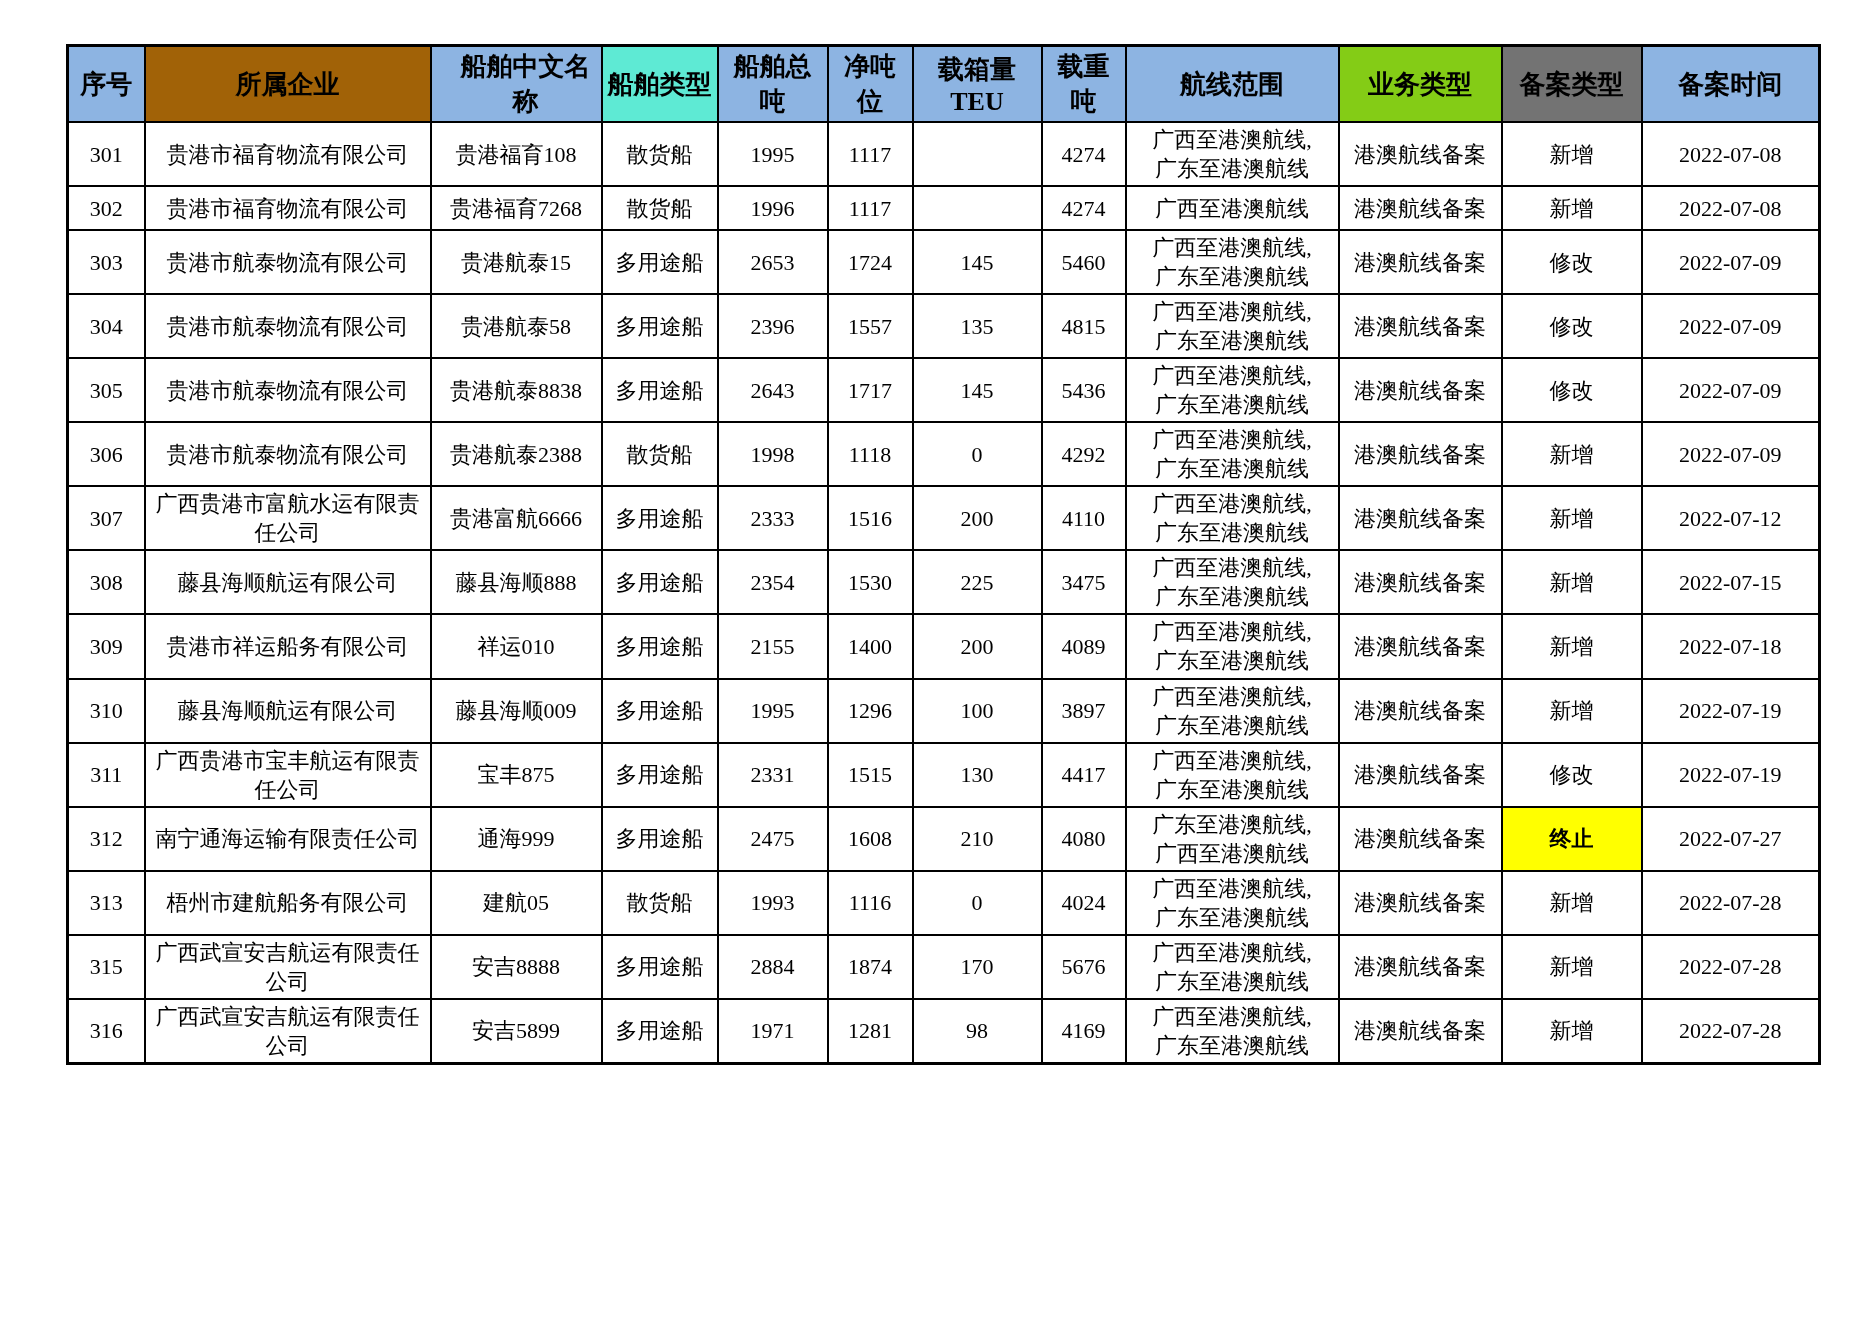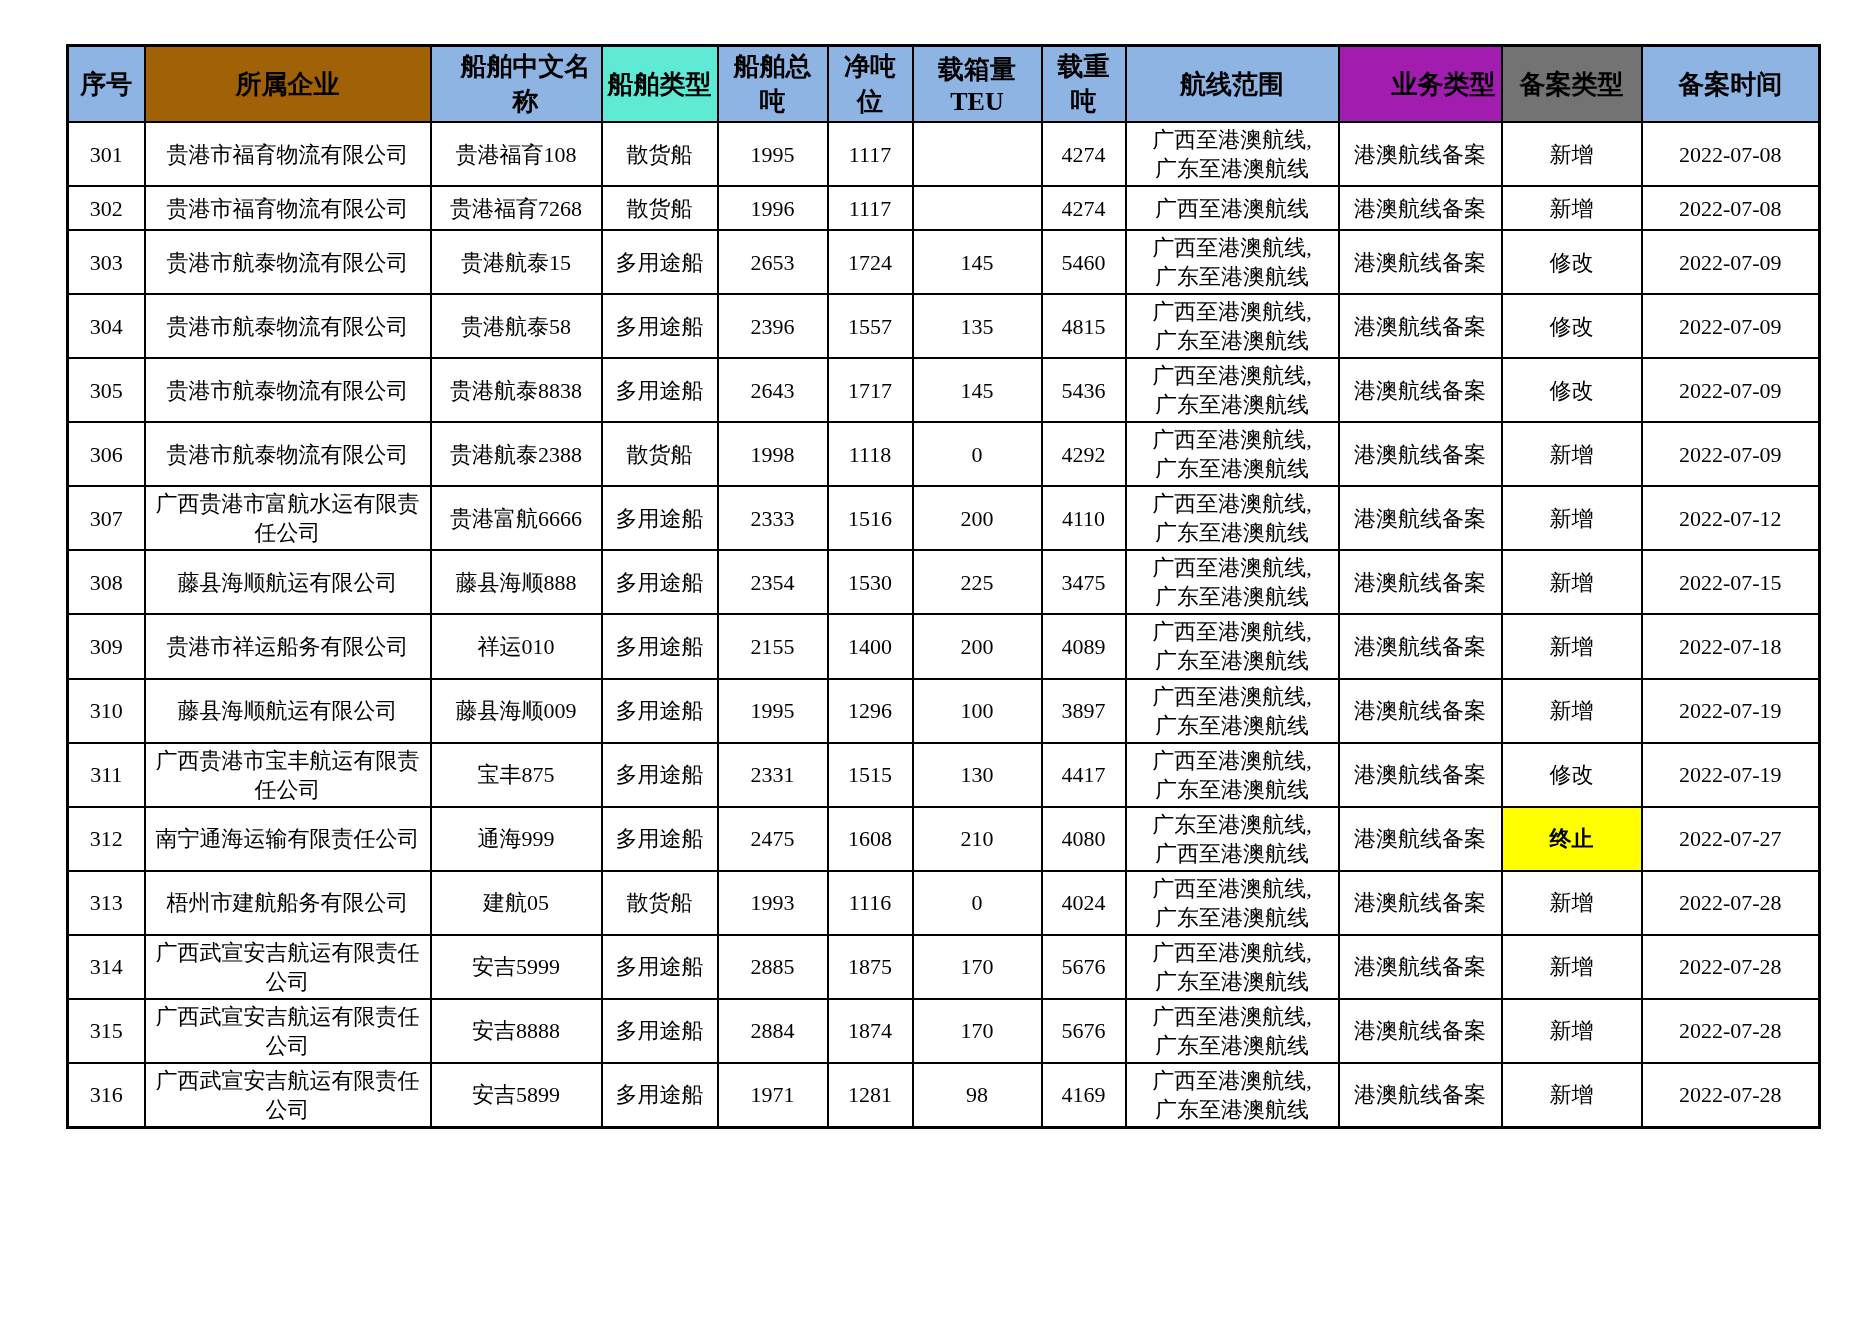--- a/index.html
+++ b/index.html
@@ -70,21 +70,21 @@
     <tr>
       <th style="background: rgb(141, 180, 226);">序号</th>
       <th style="background: #a16207;">所属企业</th>
       <th style="background: rgb(141, 180, 226); padding-left: 24px;">船舶中文名称</th>
       <th style="background: #5eead4;">船舶类型</th>
       <th style="background: rgb(141, 180, 226);">船舶总吨</th>
       <th style="background: rgb(141, 180, 226);">净吨位</th>
       <th style="background: rgb(141, 180, 226);">载箱量TEU</th>
       <th style="background: rgb(141, 180, 226);">载重吨</th>
       <th style="background: rgb(141, 180, 226);">航线范围</th>
-      <th style="background: #a21caf; text-align: right;">业务类型</th>
+      <th style="background: #84cc16;">业务类型</th>
       <th style="background: #737373;">备案类型</th>
       <th style="background: rgb(141, 180, 226);">备案时间</th>
     </tr>
   </thead>
   <tbody>
       <tr>
     <td>301</td>
     <td>贵港市福育物流有限公司</td>
     <td>贵港福育108</td>
     <td>散货船</td>
@@ -271,35 +271,20 @@
     <td>1116</td>
     <td>0</td>
     <td>4024</td>
     <td style="white-space: pre-line;">广西至港澳航线,
 广东至港澳航线</td>
     <td>港澳航线备案</td>
     <td>新增</td>
     <td>2022-07-28</td>
   </tr>
       <tr>
-    <td>314</td>
-    <td>广西武宣安吉航运有限责任公司</td>
-    <td>安吉5999</td>
-    <td>多用途船</td>
-    <td>2885</td>
-    <td>1875</td>
-    <td>170</td>
-    <td>5676</td>
-    <td style="white-space: pre-line;">广西至港澳航线,
-广东至港澳航线</td>
-    <td>港澳航线备案</td>
-    <td>新增</td>
-    <td>2022-07-28</td>
-  </tr>
-      <tr>
     <td>315</td>
     <td>广西武宣安吉航运有限责任公司</td>
     <td>安吉8888</td>
     <td>多用途船</td>
     <td>2884</td>
     <td>1874</td>
     <td>170</td>
     <td>5676</td>
     <td style="white-space: pre-line;">广西至港澳航线,
 广东至港澳航线</td>

